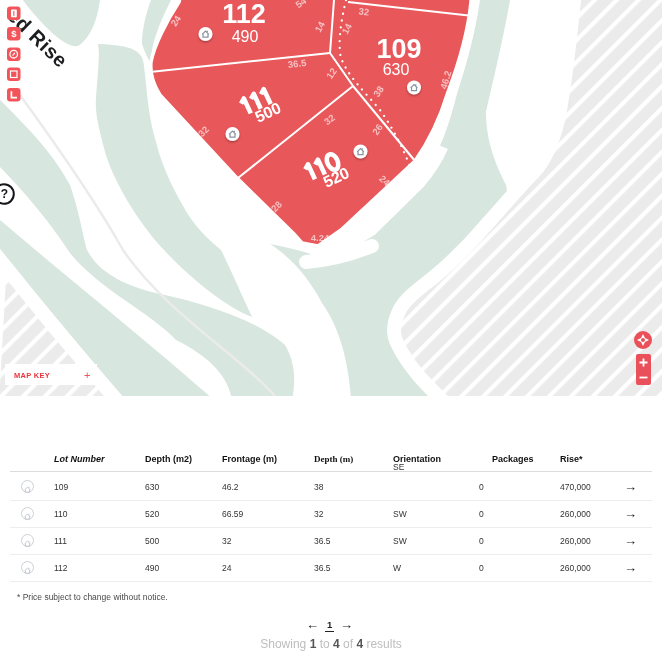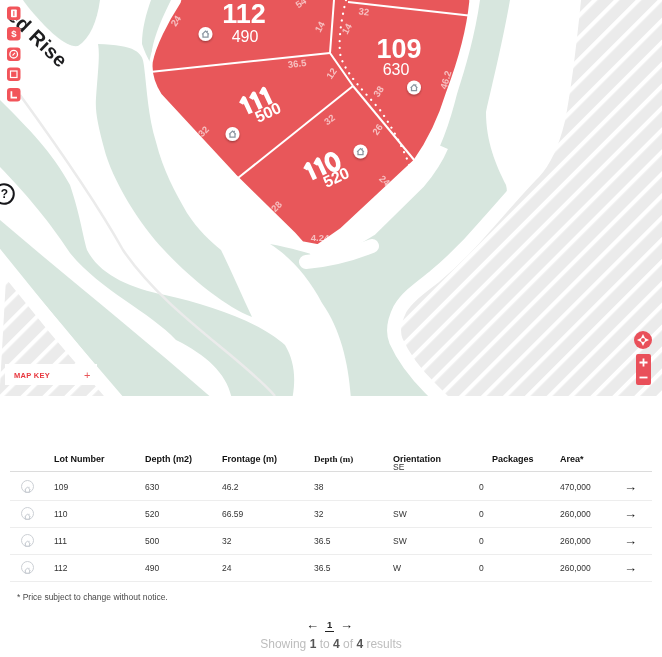--- a/index.html
+++ b/index.html
@@ -183,27 +183,27 @@
 <g>
         <rect x="636" y="354" width="15" height="31" rx="2" fill="#e9505a"></rect>
         <path d="M639.5,362.5 L647.5,362.5 M643.5,358.5 L643.5,366.5" stroke="#fff" stroke-width="1.8"></path>
         <path d="M639.5,377.5 L647.5,377.5" stroke="#fff" stroke-width="1.8"></path>
       </g>
 </svg>
 </div>
 
 <div class="abs" style="left:0;top:396px;width:662px;height:261px;background:#fff;"></div>
 
-<div class="abs hdr" style="left:54px;top:454px;">Lot Number</div>
+<div class="abs hdr" style="left:54px;top:454px;font-style:italic;">Lot Number</div>
 <div class="abs hdr" style="left:145px;top:454px;">Depth (m2)</div>
 <div class="abs hdr" style="left:222px;top:454px;">Frontage (m)</div>
 <div class="abs hdr" style="left:314px;top:454px;font-family:Liberation Serif, serif;">Depth (m)</div>
 <div class="abs hdr" style="left:393px;top:454px;">Orientation</div>
 <div class="abs hdr" style="left:470px;top:454px;padding-left:22px;">Packages</div>
-<div class="abs hdr" style="left:560px;top:454px;">Area*</div>
+<div class="abs hdr" style="left:560px;top:454px;">Rise*</div>
 
 <div class="abs" style="left:10px;top:471px;width:642px;height:1px;background:#dcdcdc;"></div>
 
 <div id="rows">
 
 <div class="rowicon" style="top:480px"><svg width="11" height="11" viewBox="-5.5 -5.5 11 11">
         <path d="M-2.8,0.3 L0,-2.5 L2.8,0.3 M-2.1,-0.3 L-2.1,2.7 L2.1,2.7 L2.1,-0.3 M1.5,-1.6 L1.5,-2.7" stroke="#c5cad0" stroke-width="1" fill="none"></path>
       </svg></div>
 
 <div class="cell" style="left:54px;top:482px">109</div>

